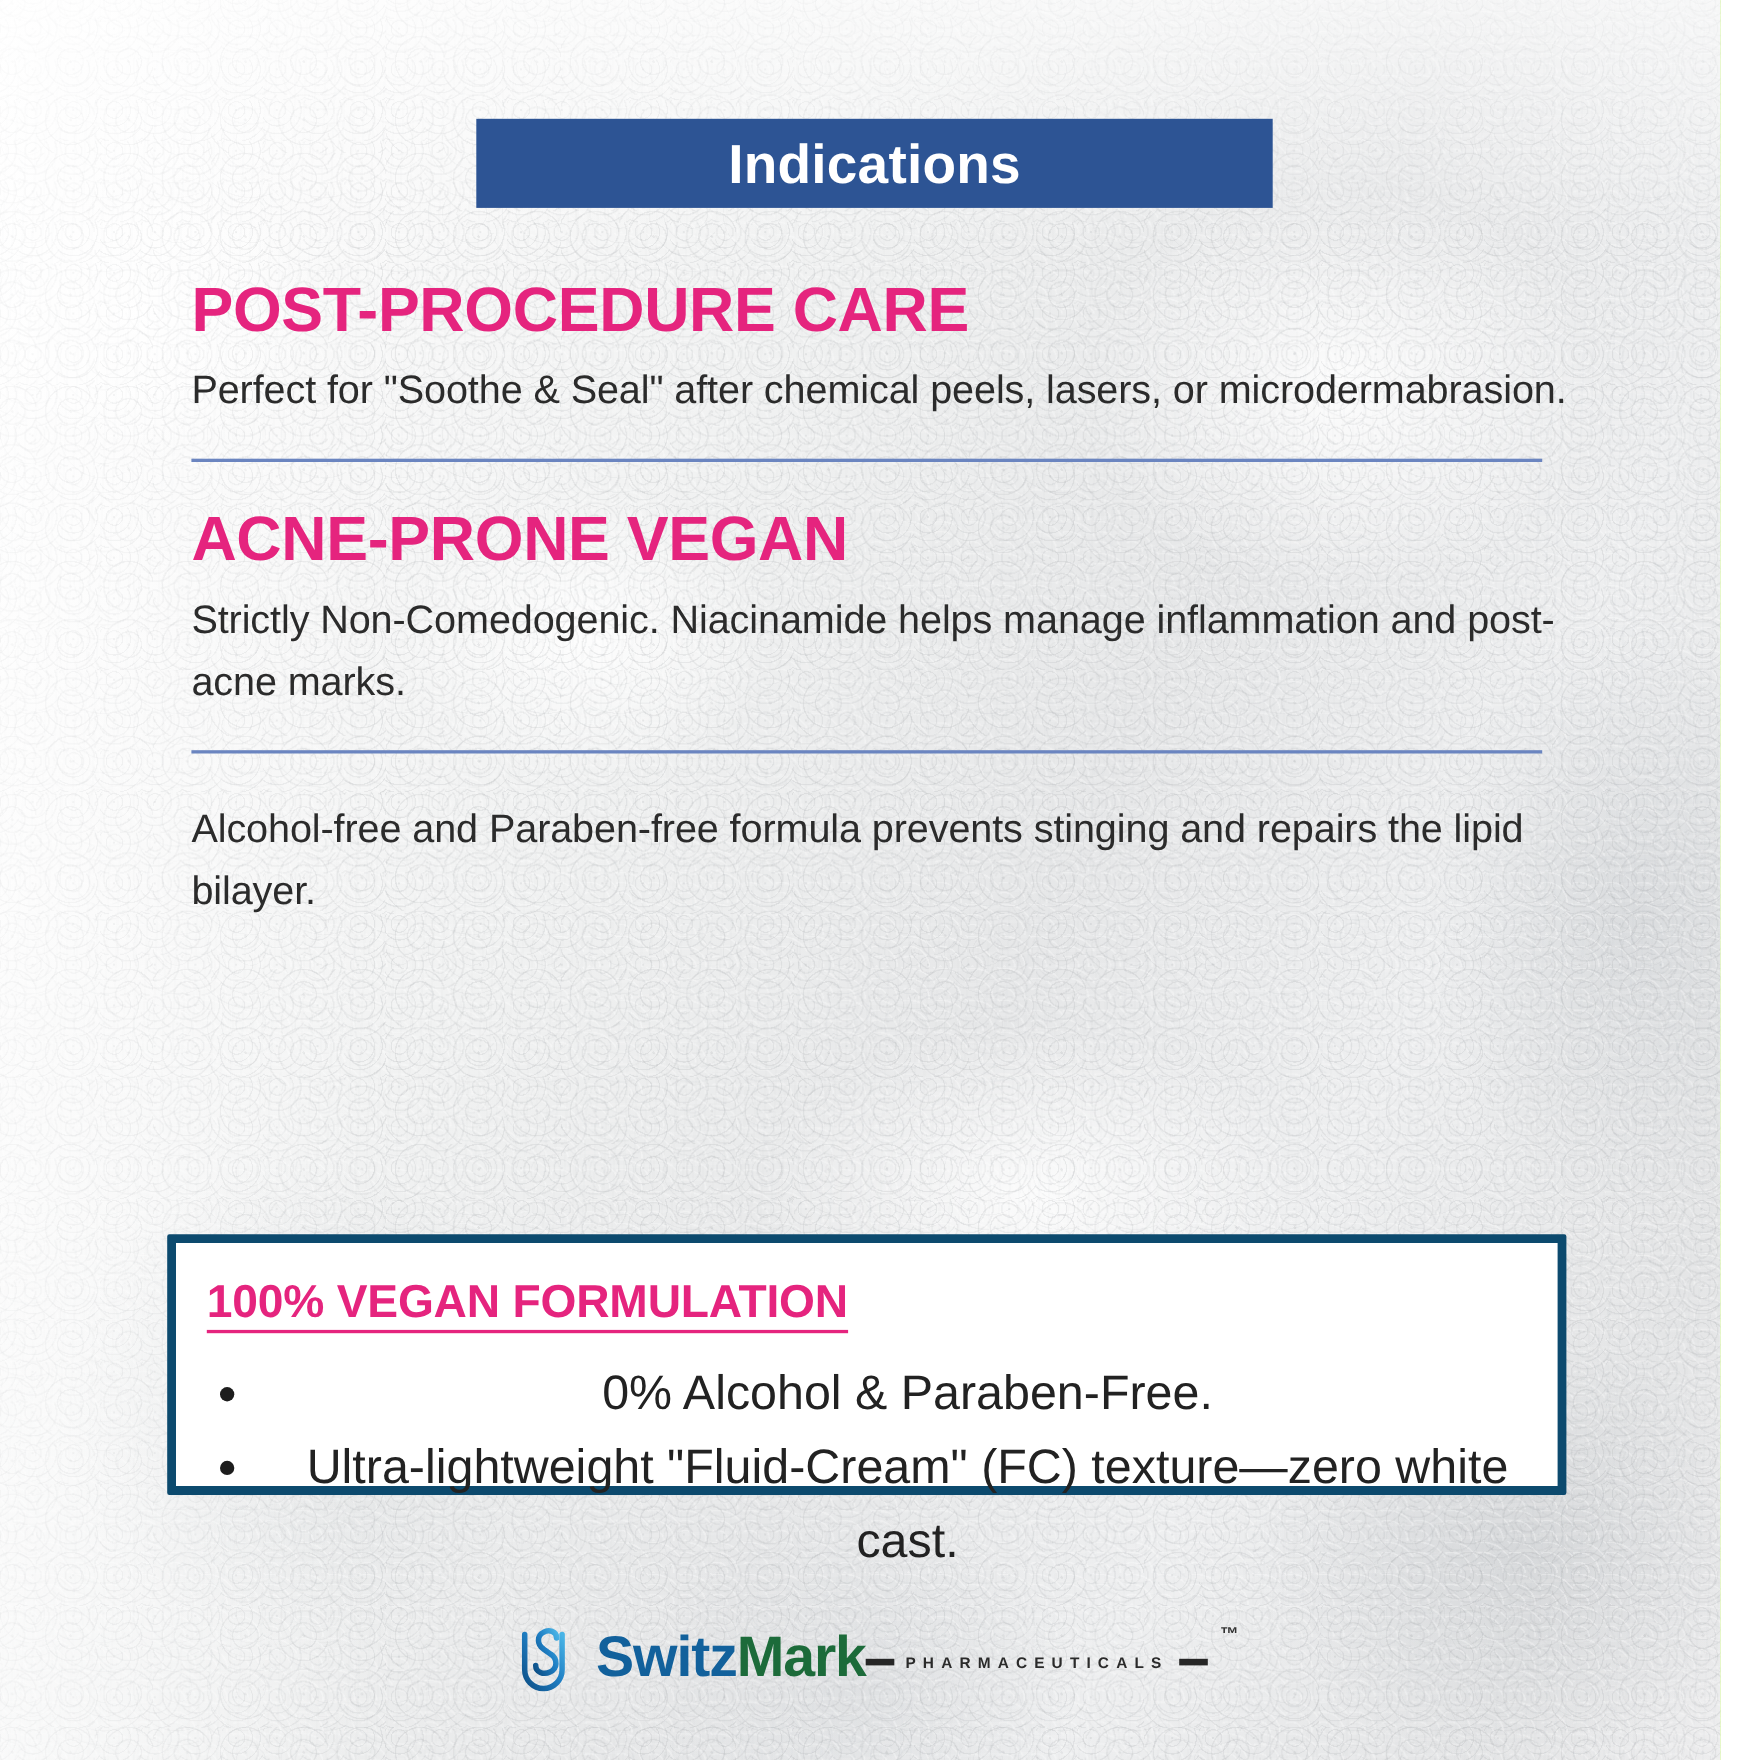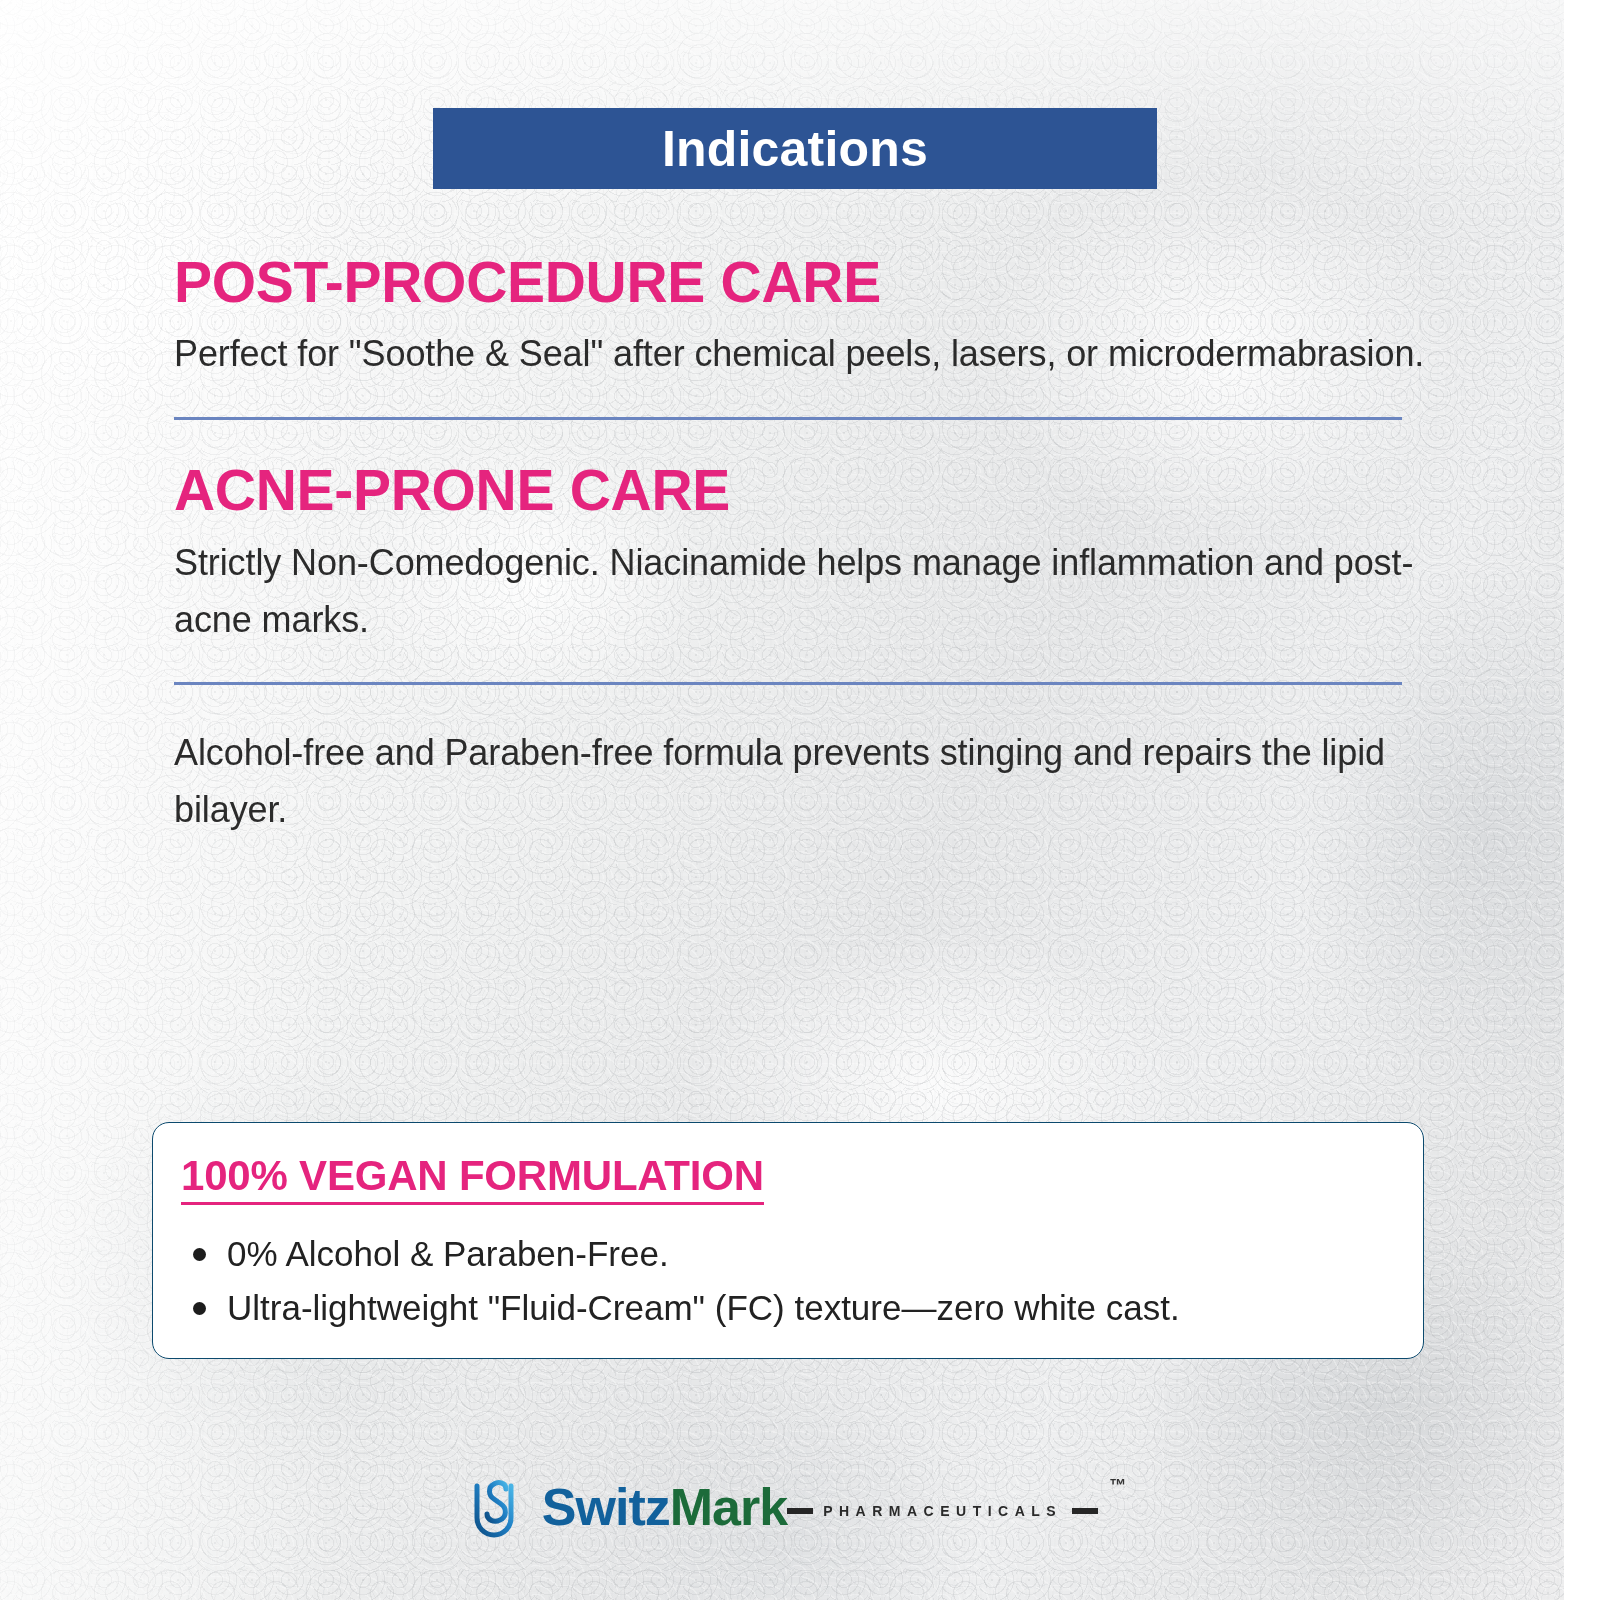--- a/index.html
+++ b/index.html
@@ -104,41 +104,42 @@
     margin:34px 0 40px 0;
     width:1228px;
   }
 
   
   .callout {
     position:absolute;
     left:152px; top:1122px;
     width:1272px; height:237px;
     background:#ffffff;
-    border:1px solid #0c4a6e;
-    border-radius:17px;
+    border:8px solid #0c4a6e;
+    border-radius:2px;
     padding:30px 0 0 28px;
   }
   .callout-title {
     display:inline-block;
     color:#e5247e;
     font-size:42px;
     font-weight:700;
     letter-spacing:-0.2px;
     line-height:1.08;
     border-bottom:3px solid #e5247e;
     padding-bottom:4px;
   }
   .callout-list { margin-top:22px; list-style:none; }
   .callout-list li {
     position:relative;
     color:#222222;
-    font-size:35px;
+    font-size:44px;
     line-height:1.52;
     padding-left:46px;
+    text-align:center;
   }
   .callout-list li .bullet {
     position:absolute;
     left:12px; top:.60em;
     width:13px; height:13px;
     background:#1d1d1d;
     border-radius:50%;
   }
 
   
@@ -192,21 +193,21 @@
     <div class="sections">
 
       <div class="section">
         <div class="sec-title">POST-PROCEDURE CARE</div>
         <div class="sec-body">Perfect for "Soothe &amp; Seal" after chemical peels, lasers, or microdermabrasion.</div>
       </div>
 
       <div class="divider"></div>
 
       <div class="section">
-        <div class="sec-title">ACNE-PRONE CARE</div>
+        <div class="sec-title">ACNE-PRONE VEGAN</div>
         <div class="sec-body">Strictly Non-Comedogenic. Niacinamide helps manage inflammation and post-acne marks.</div>
       </div>
 
       <div class="divider"></div>
 
       <div class="section">
         <div class="sec-body">Alcohol-free and Paraben-free formula prevents stinging and repairs the lipid bilayer.</div>
       </div>
 
     </div>

